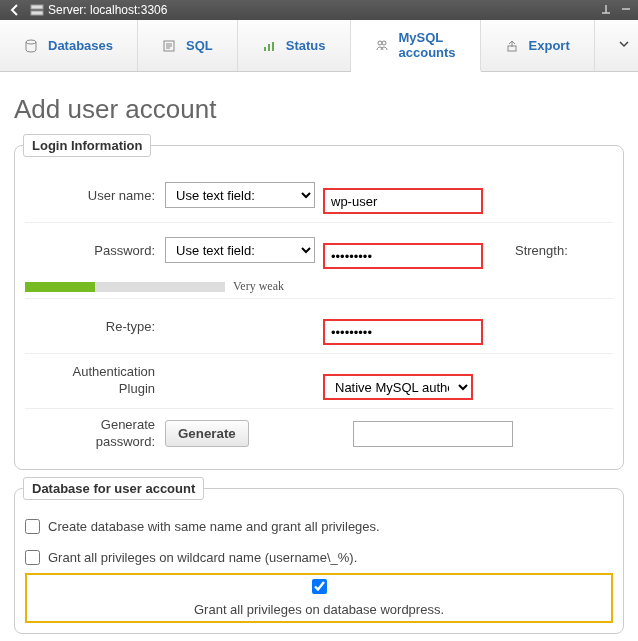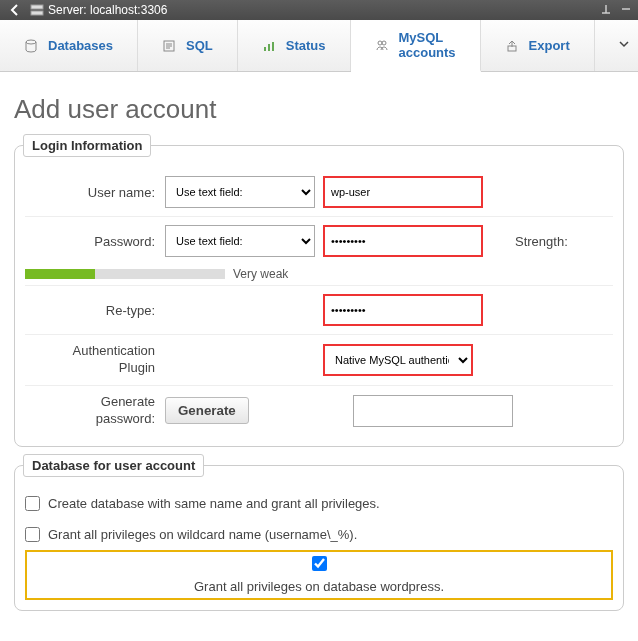--- a/index.html
+++ b/index.html
@@ -14,27 +14,27 @@
 .tab .ticon { width: 14px; height: 14px; display:inline-flex; }
 .page { padding: 14px 14px 30px 14px; }
 h1 { font-size: 26px; font-weight: normal; color: #666; margin: 8px 0 20px 0; }
 fieldset { border: 1px solid #ccc; border-radius: 8px; padding: 22px 10px 10px 10px; margin-bottom: 18px; position: relative; }
 legend { position: absolute; top: -12px; left: 8px; background: #fff; padding: 3px 8px; border: 1px solid #ccc; border-radius: 3px; font-weight: bold; color: #333; }
 .row { display: flex; align-items: center; padding: 8px 0; border-top: 1px solid #eee; }
 .row:first-of-type { border-top: none; }
 .lbl { width: 140px; text-align: right; padding-right: 10px; color: #444; }
 .lbl.two { line-height: 1.3; }
 .controls { display: flex; align-items: center; gap: 8px; flex: 1; flex-wrap: wrap; }
-select, input[type=text], input[type=password] { height: 32px; border: 1px solid #aaa; background: #fff; padding: 0 6px; font-size: 11px; }
+select, input[type=text], input[type=password] { height: 26px; border: 1px solid #aaa; background: #fff; padding: 0 6px; font-size: 13px; }
 select { width: 150px; }
-.hl { border: 2px solid #e33 !important; }
+.hl { border: 2px solid #e33 !important; margin-top: 12px; }
 input.val { width: 160px; }
 .help { width: 16px; height: 16px; border-radius: 50%; background: #cfe3f7; border:1px solid #8ab; color:#246; font-size:11px; display:inline-flex; align-items:center; justify-content:center; font-weight:bold; }
 .strengthlbl { color:#444; margin-left:24px; }
-.meter { display:flex; align-items:center; gap:8px; margin: 2px 0 4px 0; }
+.meter { display:flex; align-items:center; gap:8px; margin: 2px 0 4px 0; font-family: Liberation Serif, serif; }
 .bar { width: 200px; height: 10px; background: #ddd; position: relative; }
 .bar .fill { position:absolute; left:0; top:0; bottom:0; width: 35%; background: #7b2; }
 .meter .mtxt { color:#555; font-size:12px; }
 button.gen { background: linear-gradient(#fdfdfd,#e6e6e6); border:1px solid #bbb; border-radius:3px; padding: 5px 12px; font-weight:bold; color:#444; cursor:pointer; }
 .cbrow { display:flex; align-items:center; gap:8px; padding:8px 0; }
 .cbrow input { width:15px; height:15px; }
 .cbrow.hlrow { border: 2px solid #eab308; padding: 4px 18px; flex-direction: column; }
 </style>
 </head>
 <body>

